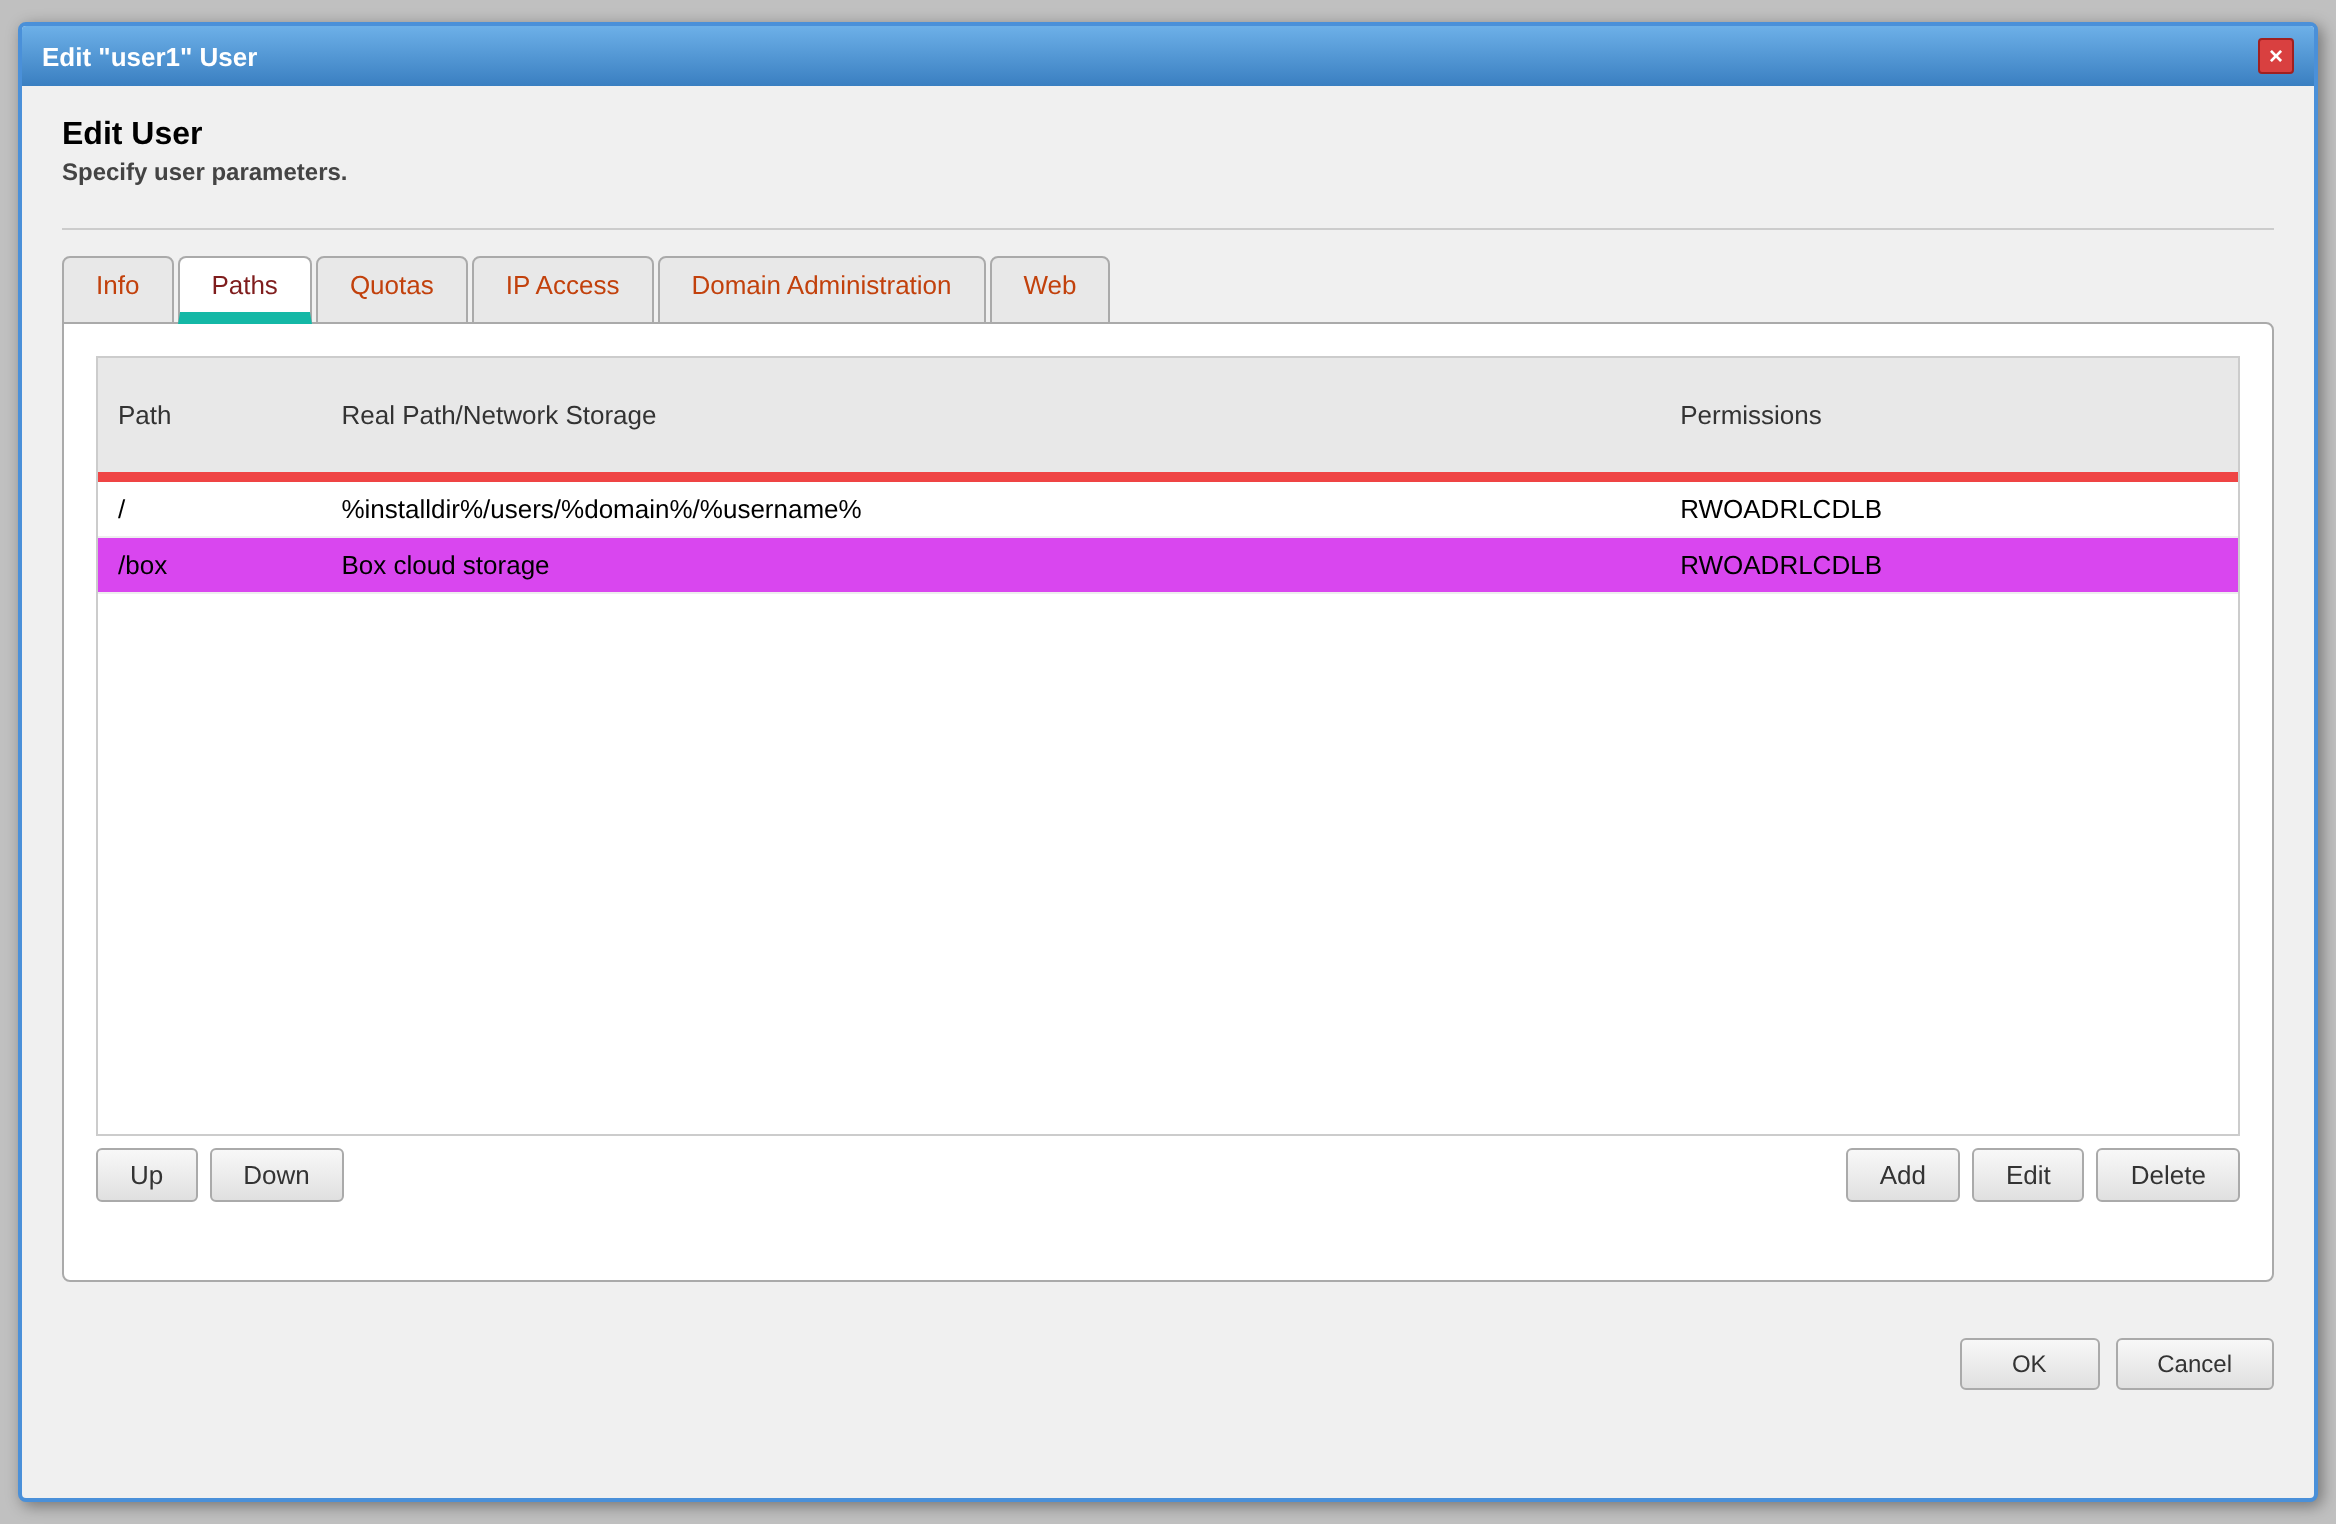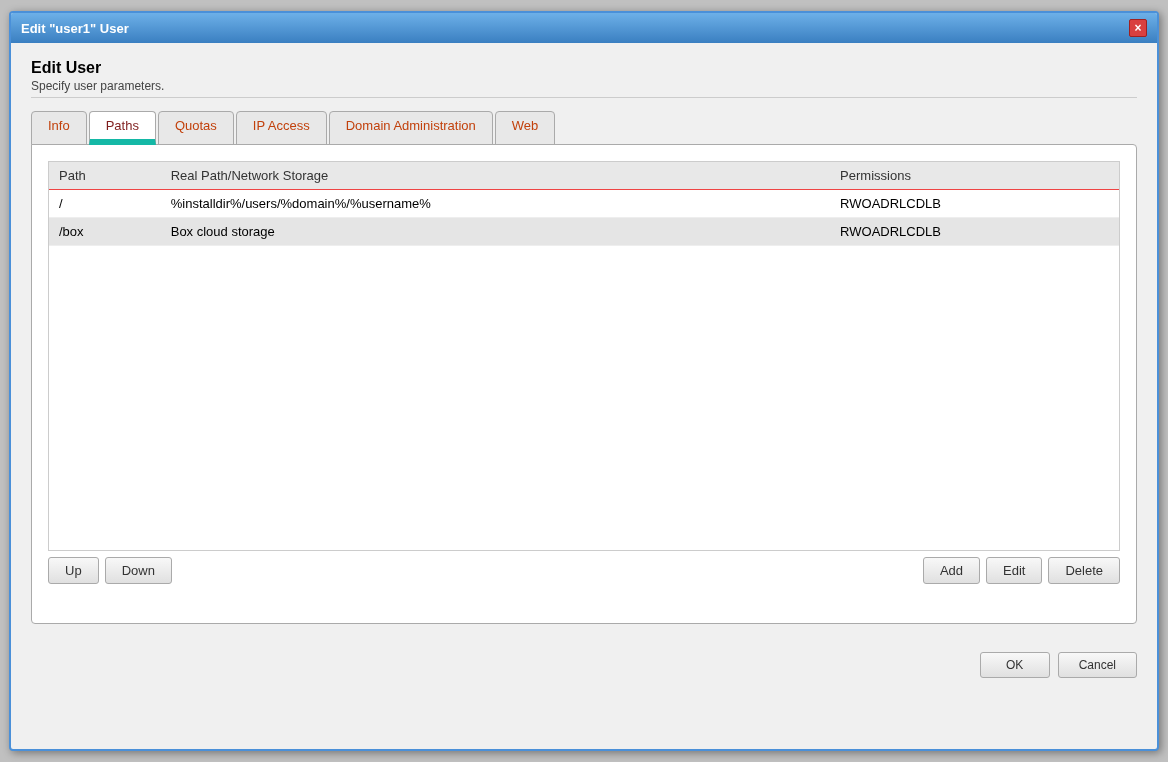--- a/index.html
+++ b/index.html
@@ -67,21 +67,22 @@
 
     .section-title {
       font-weight: bold;
       font-size: 16px;
       margin-bottom: 2px;
     }
 
     .section-subtitle {
       font-size: 12px;
       color: #444;
-      margin-bottom: 4px;
+      margin-bottom: 21px;
+      font-weight: bold;
     }
 
     .divider {
       border: none;
       border-top: 1px solid #ccc;
       margin-bottom: 12px;
     }
 
     .tabs {
       display: flex;
@@ -131,36 +132,36 @@
       border-collapse: collapse;
       font-size: 13px;
     }
 
     thead tr {
       background: #e8e8e8;
     }
 
     thead th {
       text-align: left;
-      padding: 6px 10px;
-      border-bottom: 1px solid #ef4444;
+      padding: 21px 10px;
+      border-bottom: 5px solid #ef4444;
       font-weight: normal;
       color: #333;
     }
 
     tbody tr {
       border-bottom: 1px solid #eee;
     }
 
     tbody tr td {
       padding: 6px 10px;
     }
 
     tbody tr.highlighted {
-      background: #e5e5e5;
+      background: #d946ef;
     }
 
     .action-row {
       display: flex;
       justify-content: space-between;
       align-items: center;
       margin-top: 6px;
     }
 
     .action-left {

